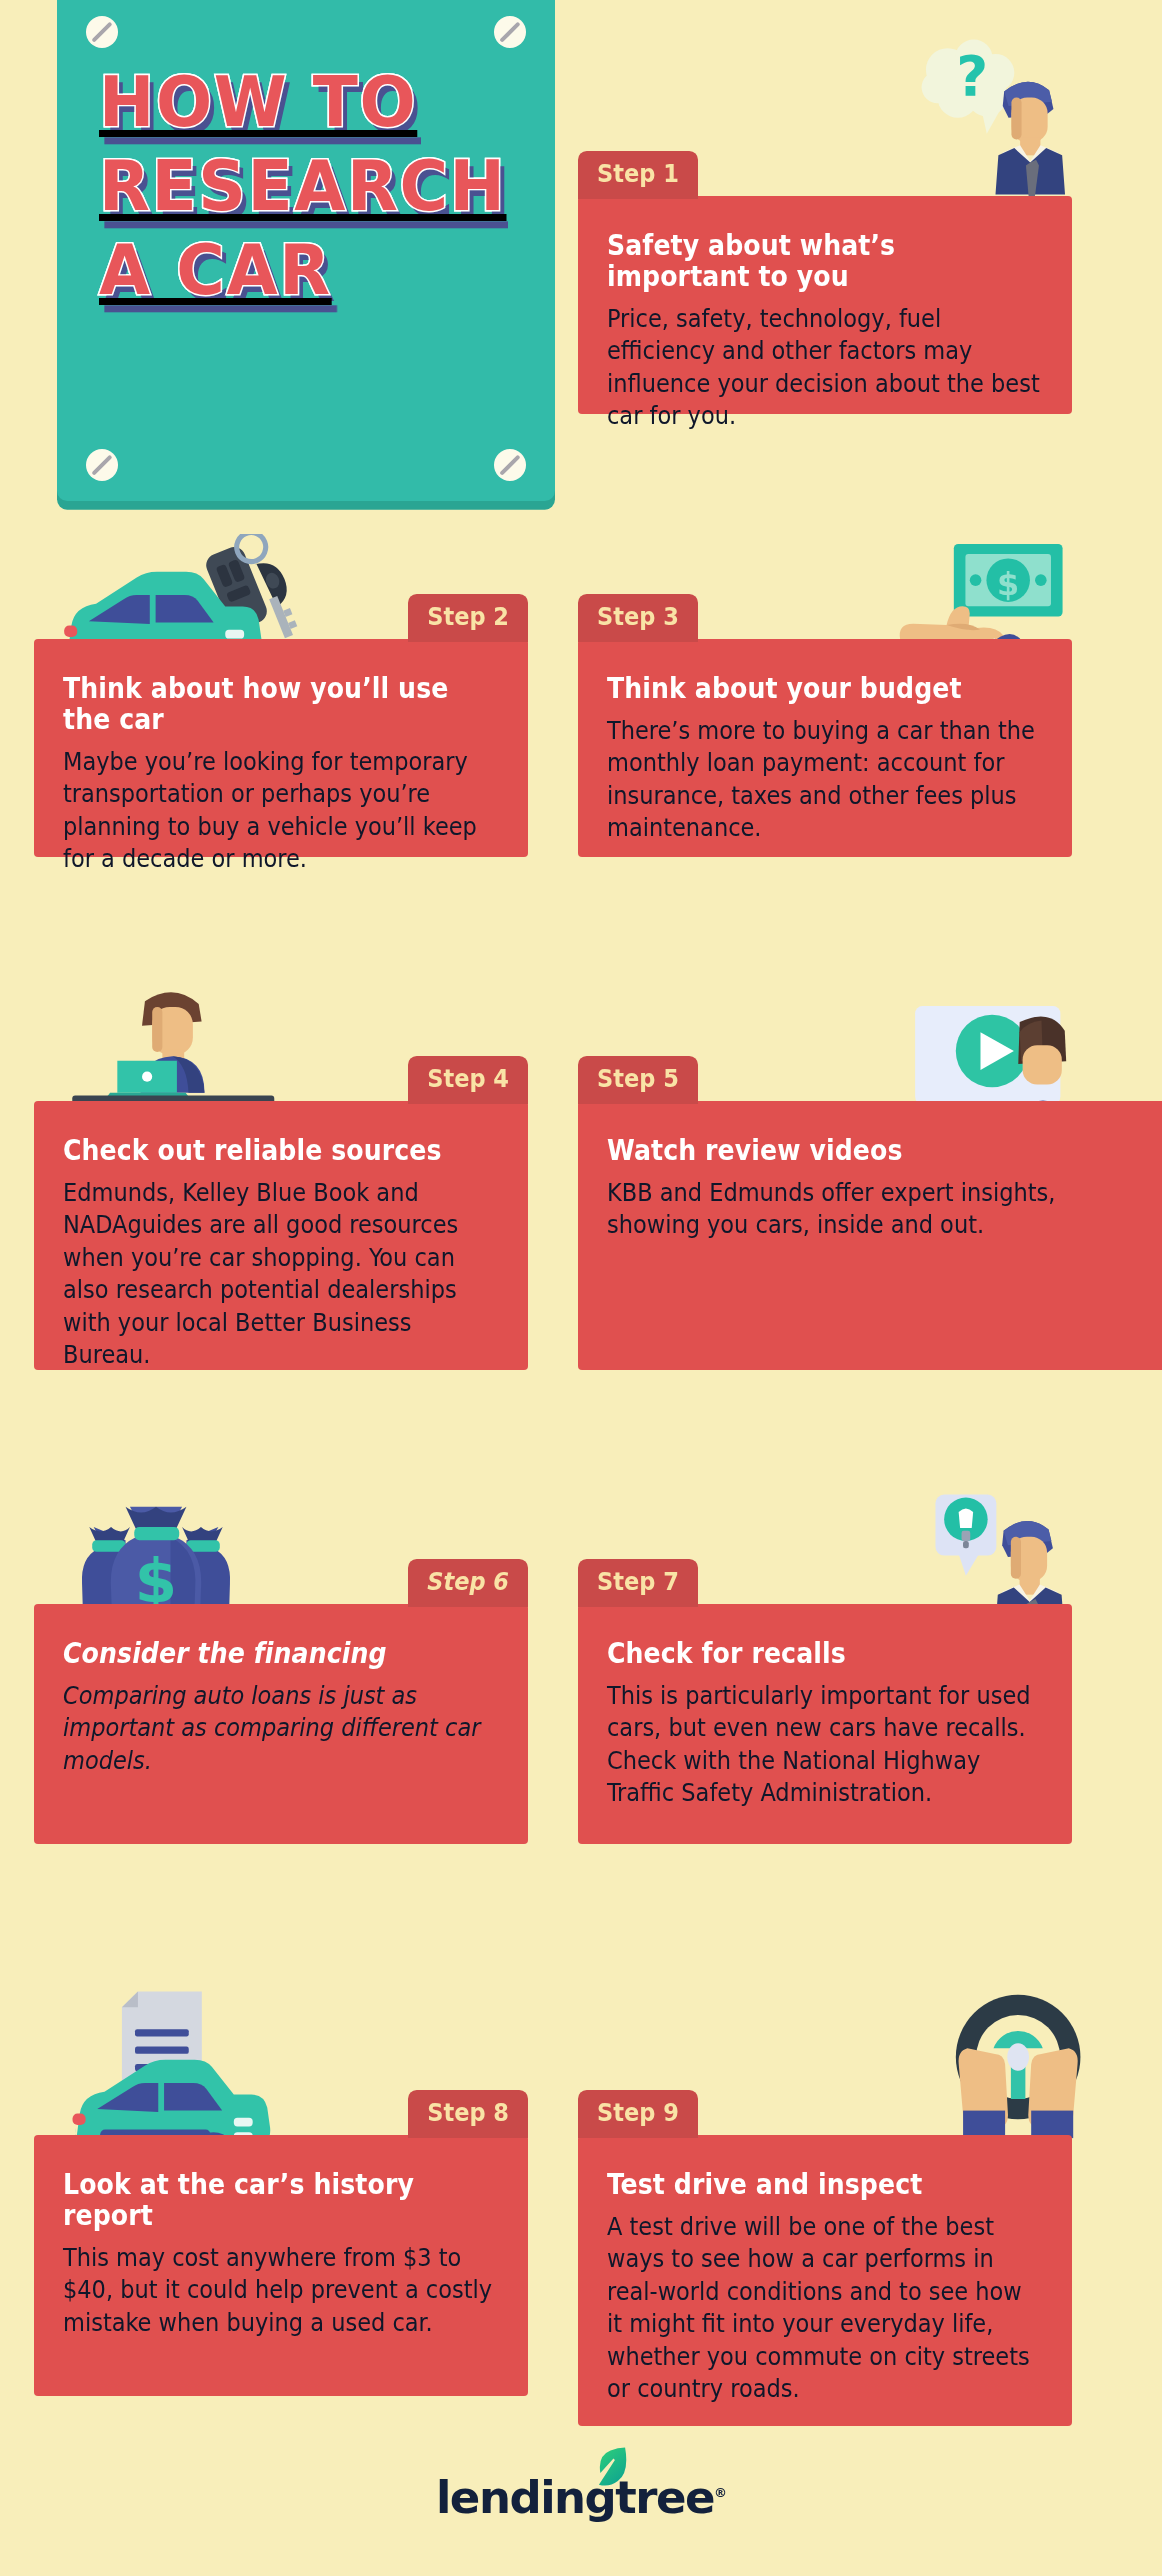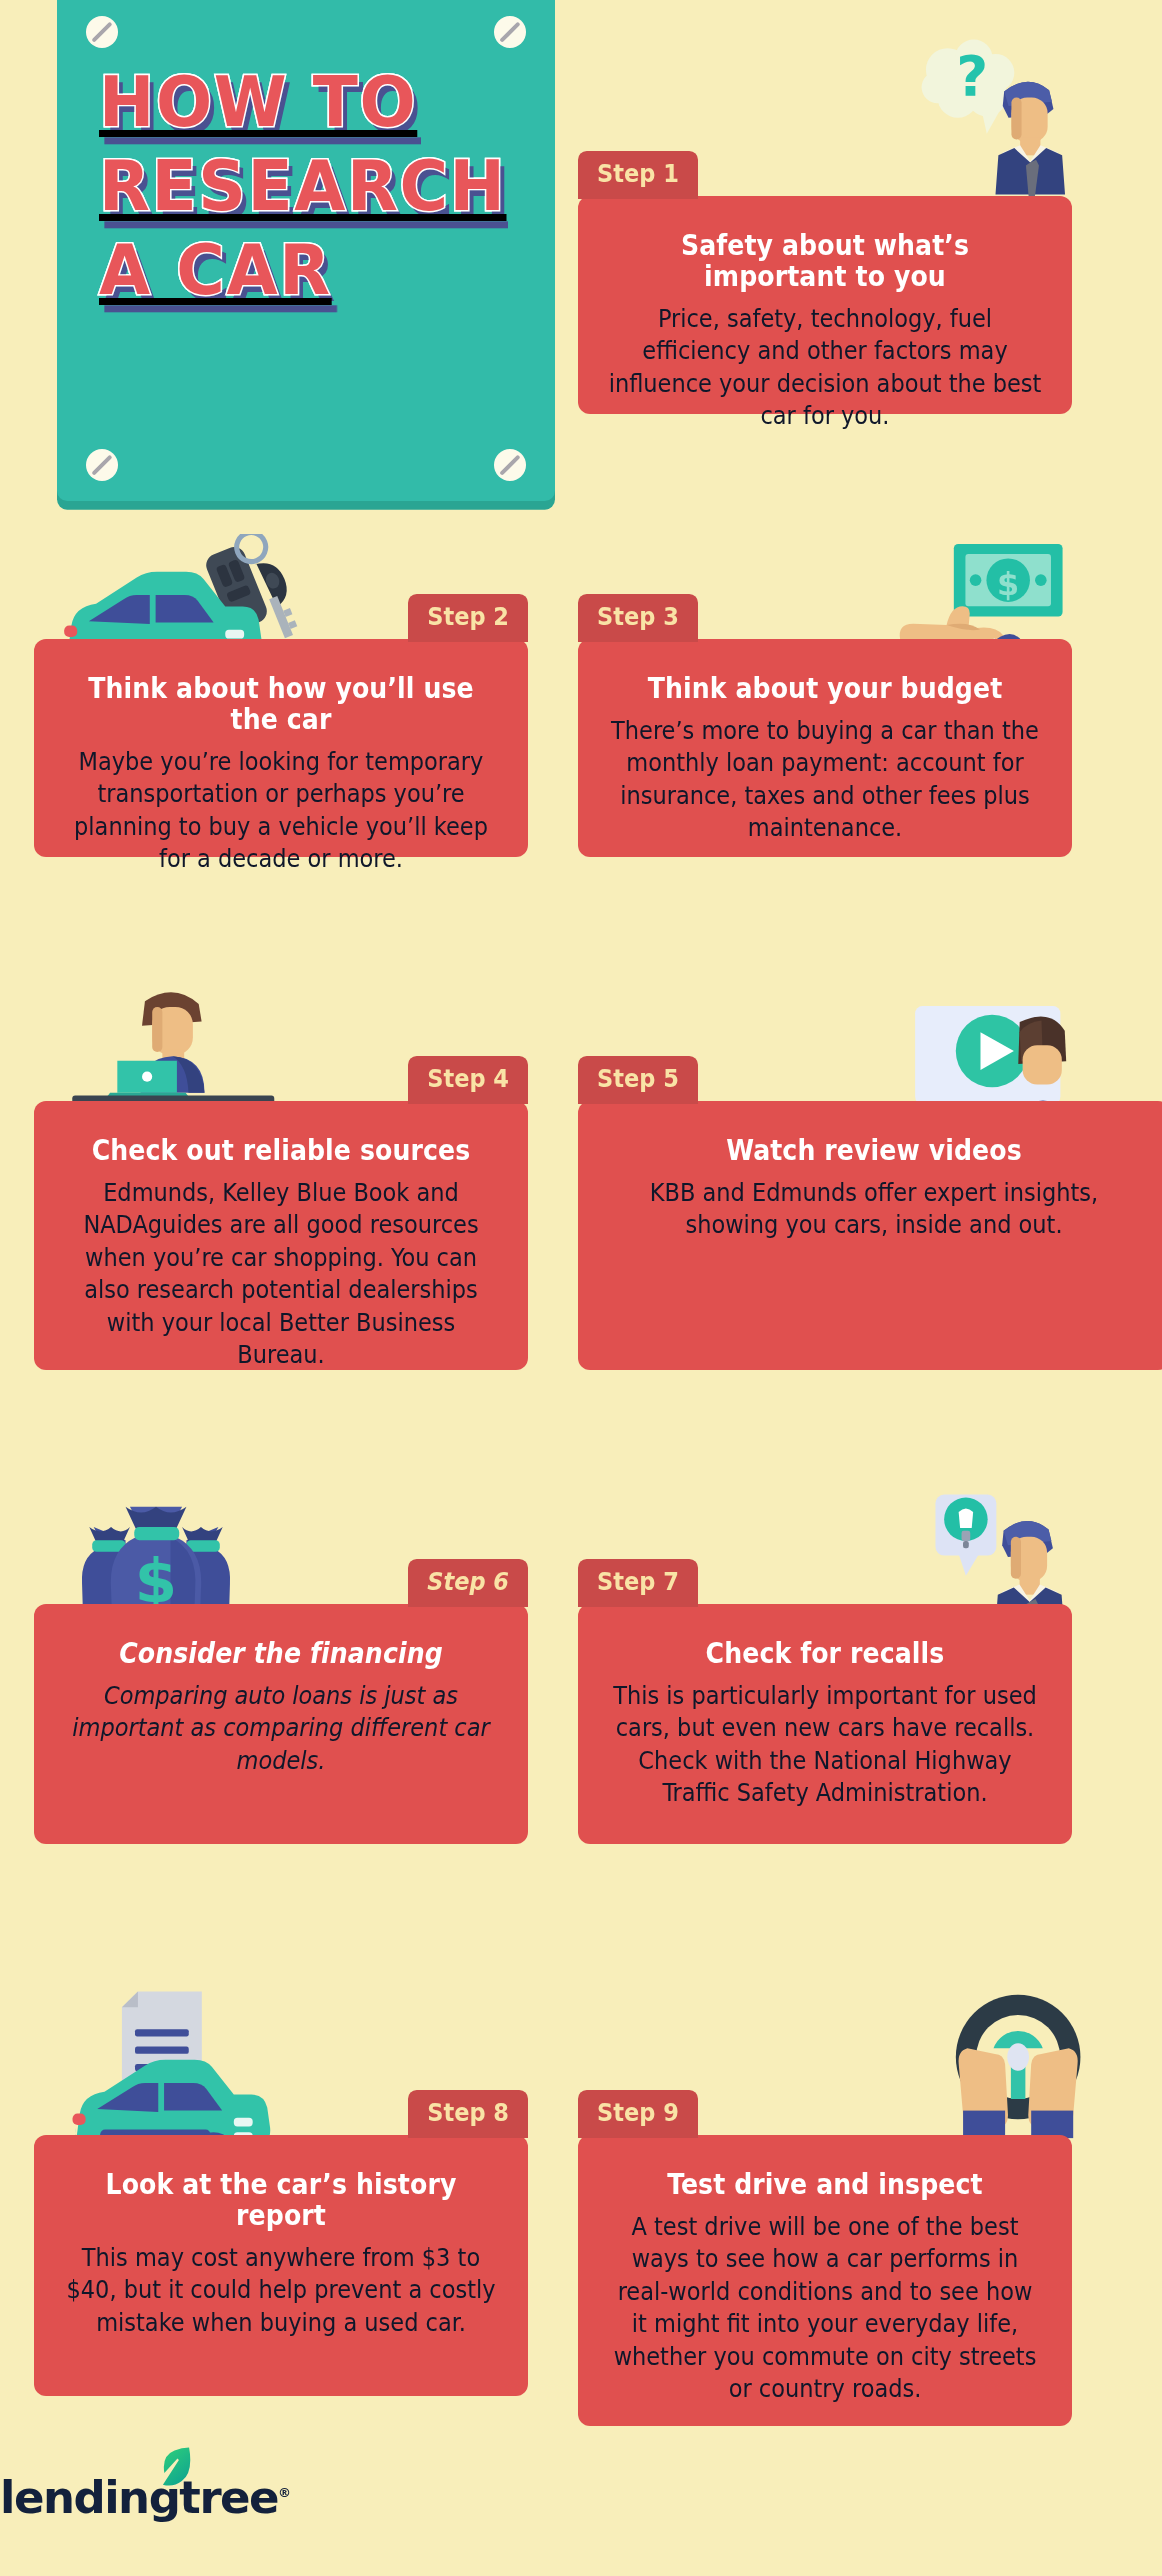--- a/index.html
+++ b/index.html
@@ -51,23 +51,22 @@
     transform-origin: left center;
     -webkit-text-stroke: 2.9px #ffffff;
     paint-order: stroke fill;
     text-shadow: 5.1px 7.3px 0 #4a5191;
   }
 
   
   .card {
     position: absolute;
     background: #e0504f;
-    border-radius: 12px;
+    border-radius: 4px;
     color: #fff;
-    text-align: center;
   }
   .tab {
     position: absolute;
     top: -45px;
     height: 48px;
     min-width: 102px;
     background: #c94a49;
     border-top-left-radius: 8.7px;
     border-top-right-radius: 8.7px;
     color: #f9e3a6;
@@ -97,21 +96,21 @@
     line-height: 1.3;
     color: #0f172a;
   }
 
   
   .art { position: absolute; }
 
   
   .footer {
     position: absolute; left: 0; top: 2471px; width: 1163px;
-    text-align: left;
+    text-align: center;
   }
   .logo-wrap { display: inline-block; position: relative; }
   .logo-text {
     font-family: "DejaVu Sans", sans-serif;
     font-weight: bold;
     font-size: 45px;
     letter-spacing: -1.5px;
     color: #13213c;
     position: relative;
   }

